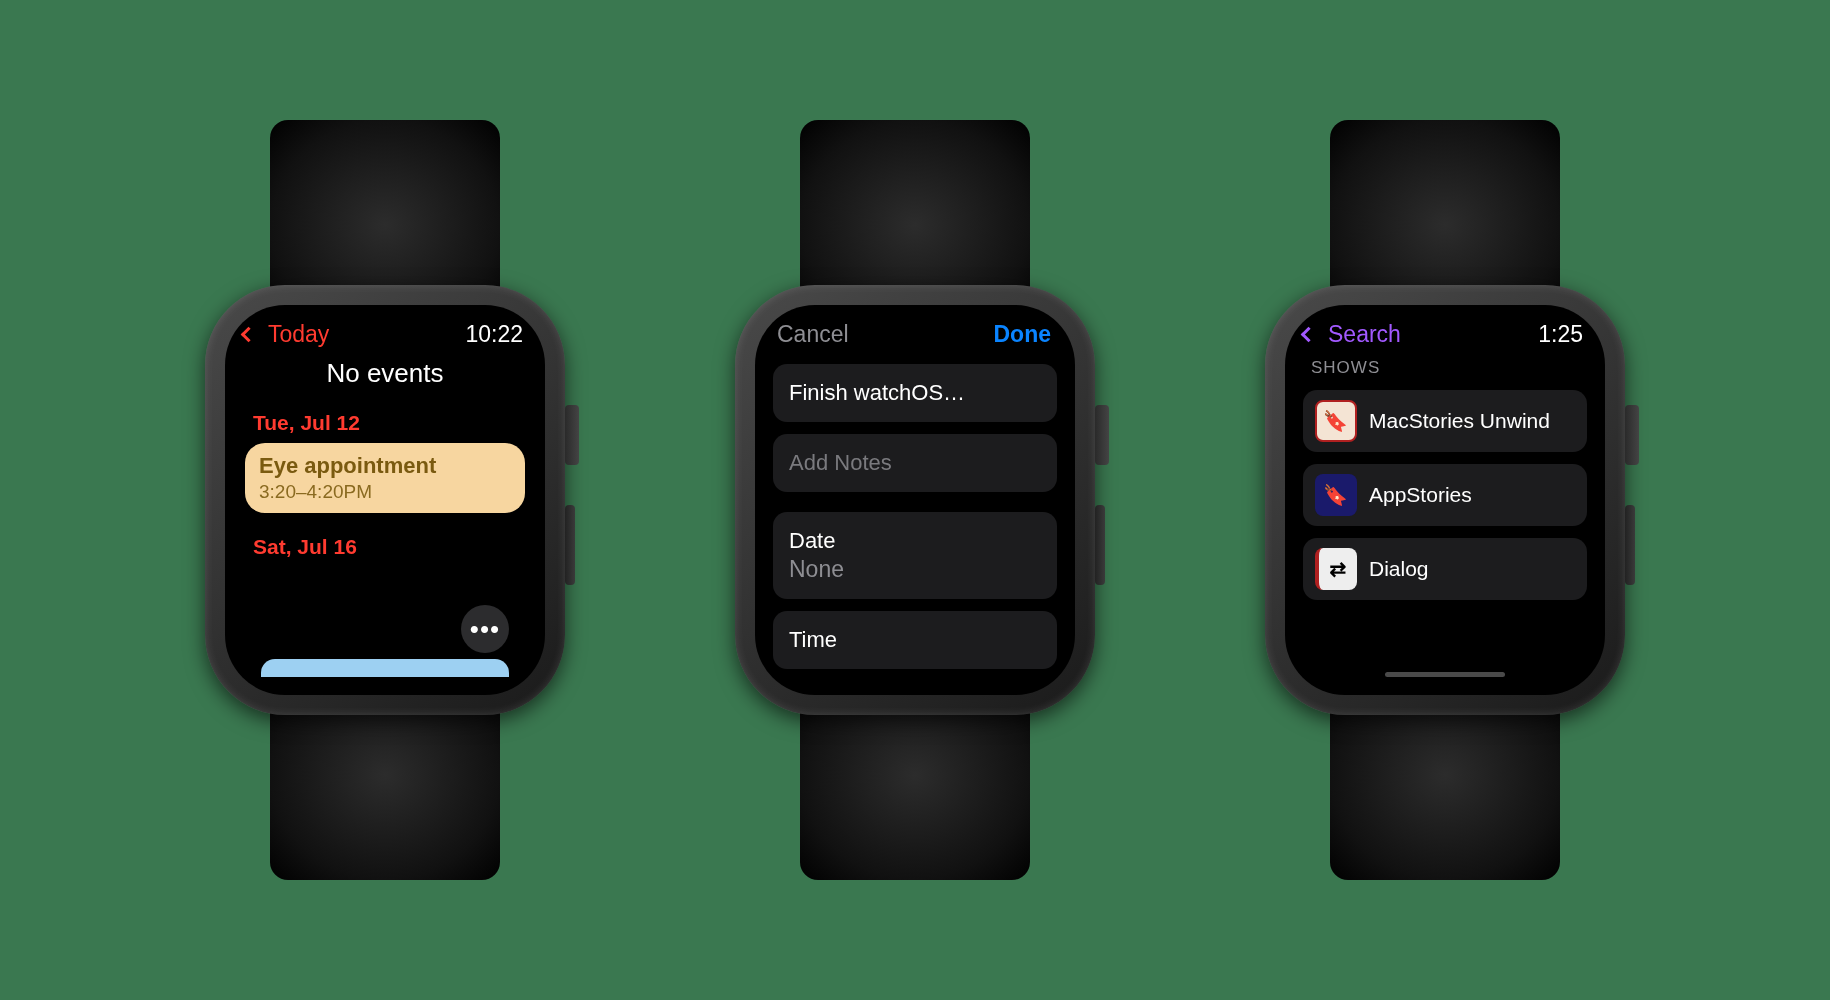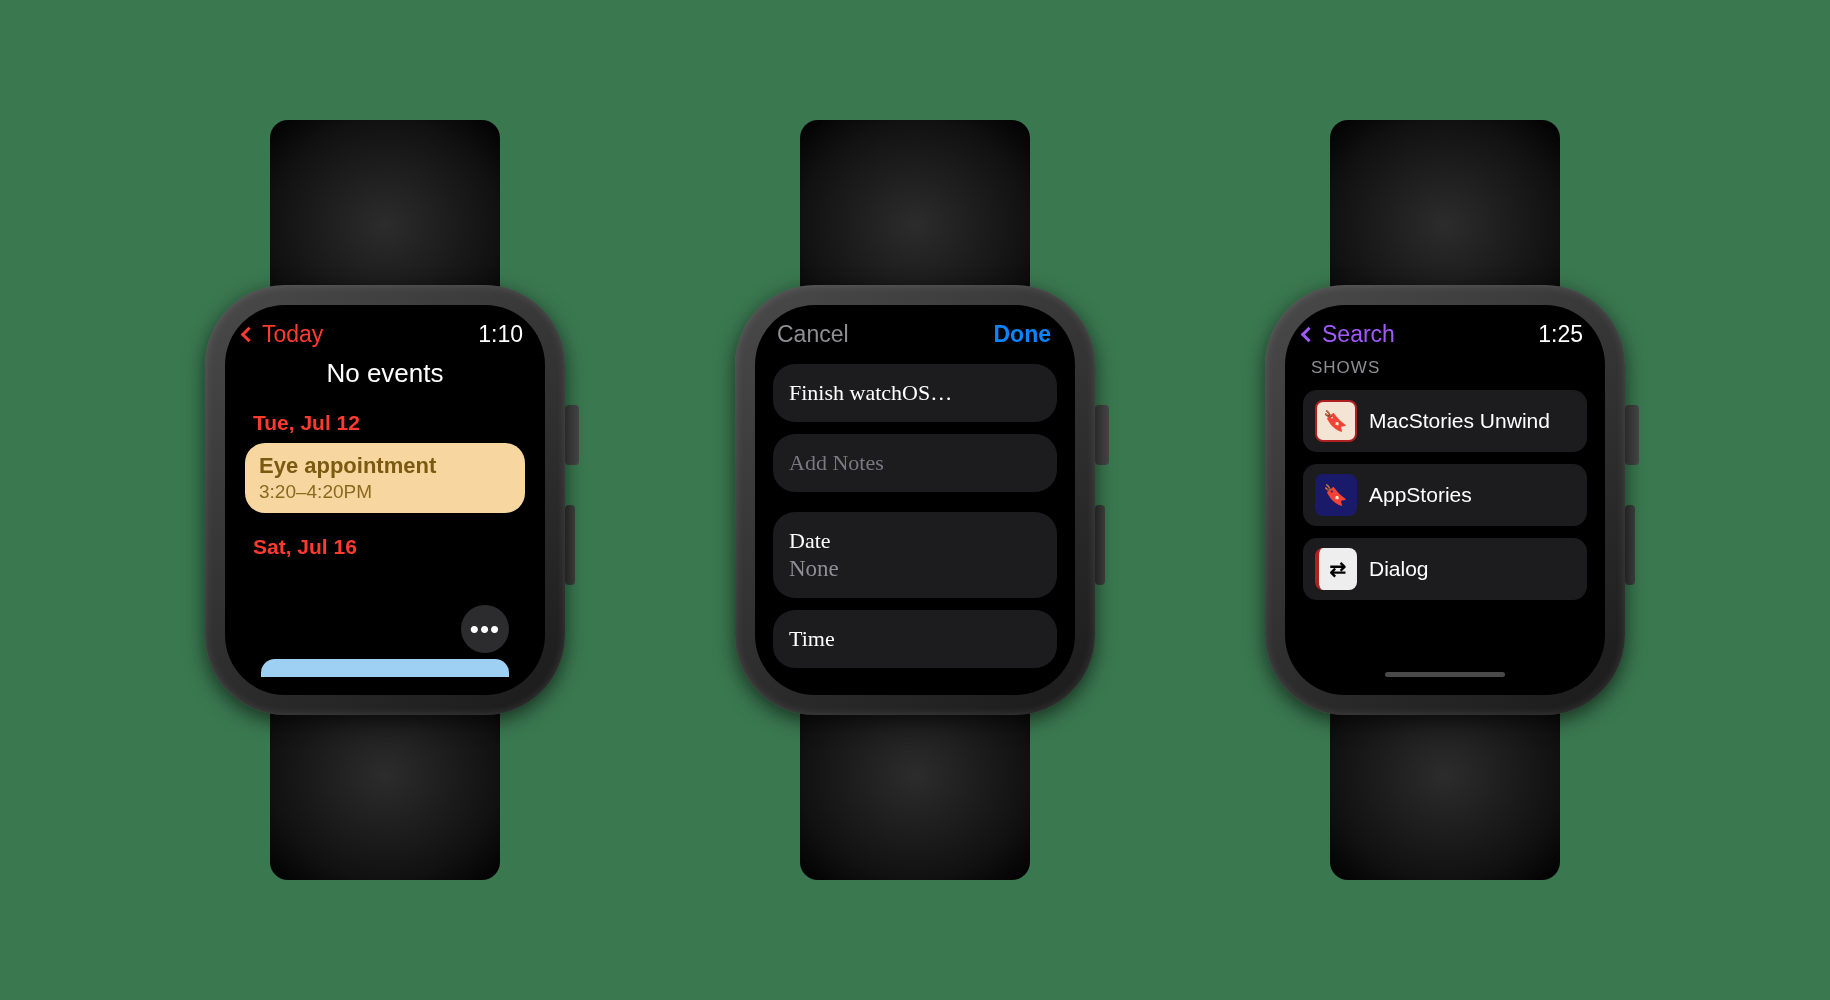--- a/index.html
+++ b/index.html
@@ -82,21 +82,21 @@
     flex-direction: column;
   }
   .statusbar {
     display: flex;
     justify-content: space-between;
     align-items: center;
     font-size: 23px;
     font-weight: 500;
     padding: 4px 6px 8px 2px;
   }
-  .back { display: flex; align-items: center; gap: 4px; }
+  .back { display: flex; align-items: center; gap: 10px; }
   .chev-left {
     display: inline-block;
     width: 11px; height: 11px;
     border-left: 3px solid currentColor;
     border-bottom: 3px solid currentColor;
     transform: rotate(45deg);
     margin-right: 4px;
   }
   .time { color: #fff; font-weight: 500; }
 
@@ -136,25 +136,24 @@
     height: 18px;
     background: #9dd0f2;
     border-top-left-radius: 14px;
     border-top-right-radius: 14px;
   }
 
   
   .form-top { display: flex; justify-content: space-between; padding: 4px 8px 10px 6px; font-size: 23px; gap: 8px; }
   .field {
     background: #1c1c1e;
-    border-radius: 22px;
+    border-radius: 14px;
     padding: 16px 16px;
     margin: 6px 2px;
     font-size: 22px;
-    font-family: Liberation Serif, serif;
   }
   .field .placeholder { color: #7a7a7e; }
   .field .label-main { color: #fff; font-size: 22px; }
   .field .value-sub { color: #8e8e93; font-size: 23px; margin-top: 2px; }
 
   
   .section-head { color: #8e8e93; font-size: 17px; letter-spacing: 1px; margin: 2px 0 6px 10px; }
   .show {
     background: #1c1c1e;
     border-radius: 14px;
@@ -197,21 +196,21 @@
     <div class="case">
       <div class="crown"></div>
       <div class="btn-side"></div>
       <div class="screen">
         <div class="screen-inner">
           <div class="statusbar">
             <div class="back red">
               <span class="chev-left"></span>
               <span>Today</span>
             </div>
-            <div class="time">1:10</div>
+            <div class="time">10:22</div>
           </div>
           <div class="noevents">No events</div>
 
           <div class="date-label">Tue, Jul 12</div>
           <div class="event">
             <div class="event-title">Eye appointment</div>
             <div class="event-time">3:20–4:20PM</div>
           </div>
 
           <div class="date-label">Sat, Jul 16</div>

